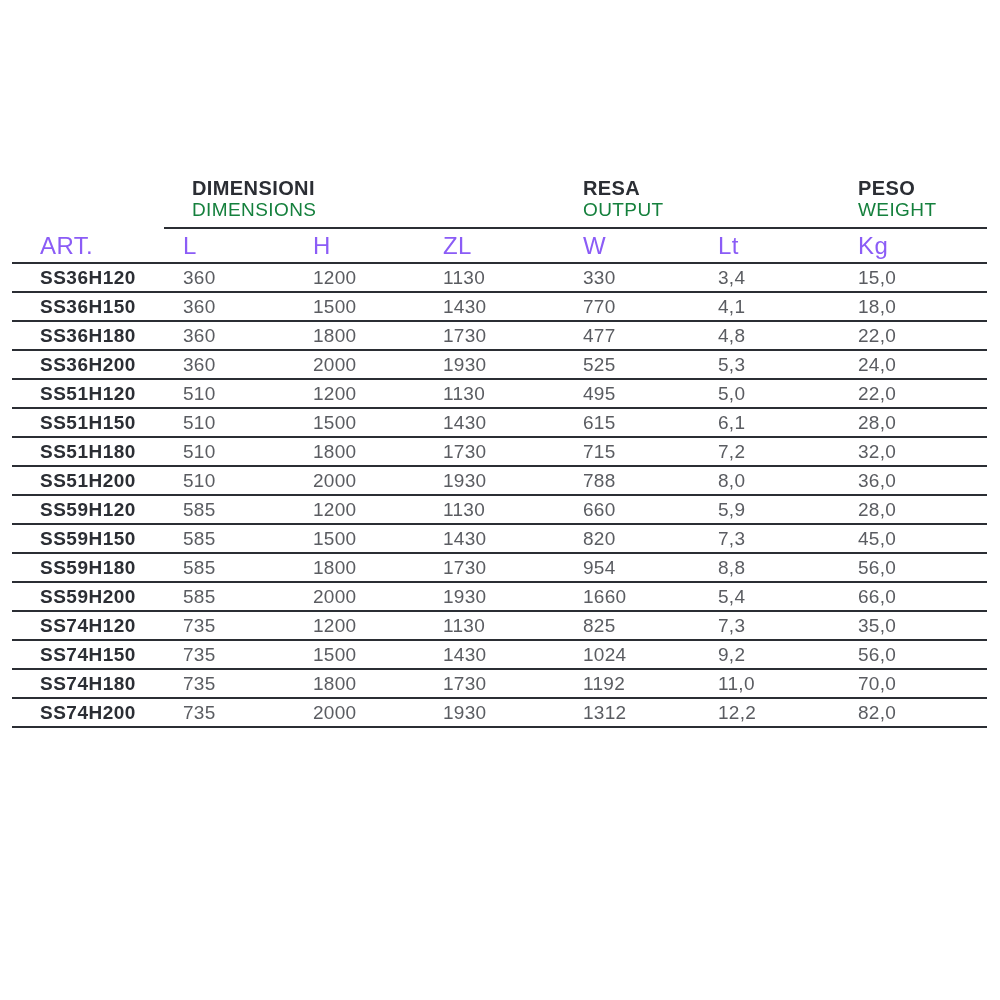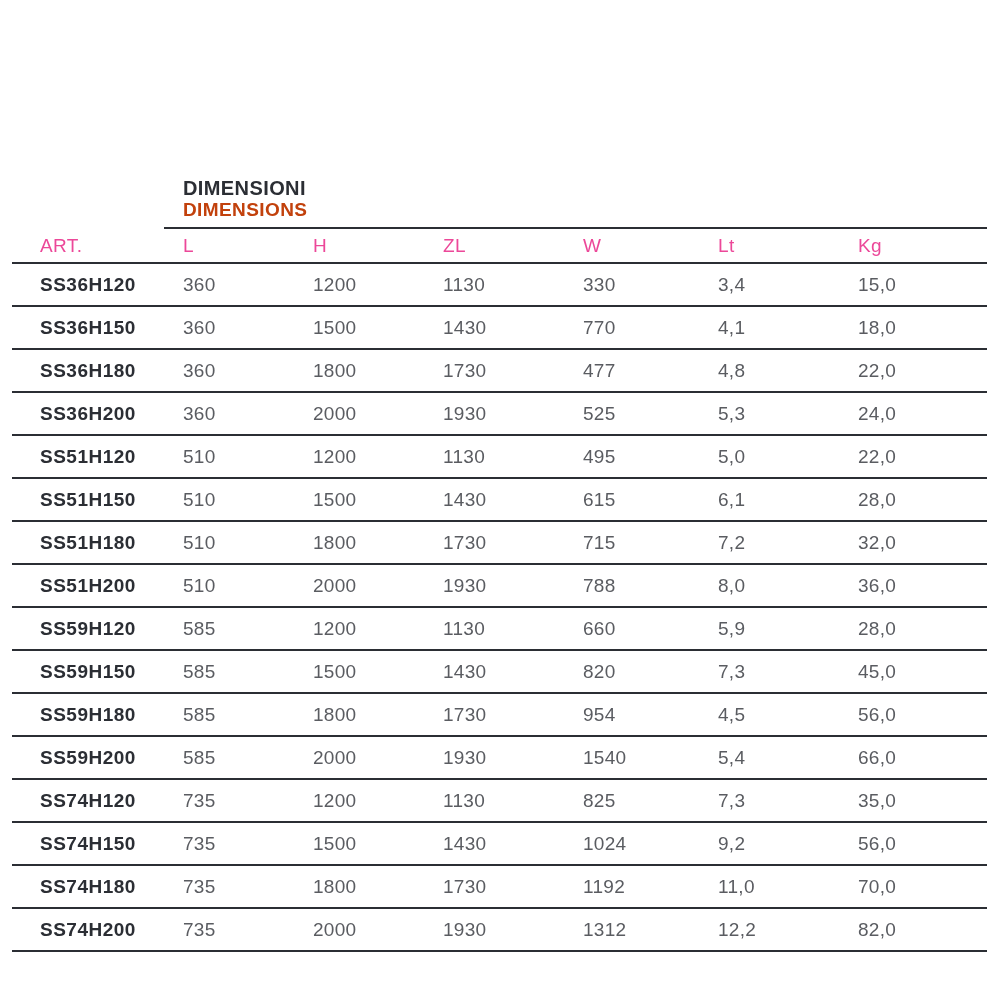--- a/index.html
+++ b/index.html
@@ -33,49 +33,49 @@
   }
   .group-title {
     font-size: 20px;
     font-weight: 700;
     letter-spacing: 0.4px;
     line-height: 1.08;
     color: #2b2e34;
   }
   .group-subtitle {
     font-size: 19px;
-    font-weight: 700;
+    font-weight: 400;
     letter-spacing: 0.4px;
     line-height: 1.1;
-    color: #c2410c;
-  }
-  .group-dimensioni { grid-column: 2 / span 3; }
+    color: #15803d;
+  }
+  .group-dimensioni { grid-column: 2 / span 3; margin-left: 9px; }
   .group-resa       { grid-column: 5; }
   .group-capacita   { grid-column: 6; }
   .group-peso       { grid-column: 7; }
   .group-underline {
     height: 2px;
     background: #2b2e34;
     margin-left: 152px;
   }
   
   .header-row {
     height: 33px;
     border-bottom: 2px solid #2b2e34;
     box-sizing: content-box;
   }
   .header-cell {
-    font-size: 19px;
+    font-size: 24px;
     font-weight: 400;
     letter-spacing: 0.4px;
-    color: #ec4899;
+    color: #8b5cf6;
   }
   
   .data-row {
-    height: 43px;
+    height: 29px;
     border-bottom: 2px solid #2b2e34;
     box-sizing: border-box;
   }
   .art-cell {
     font-size: 19px;
     font-weight: 700;
     letter-spacing: 0.5px;
     color: #2b2e34;
   }
   .num-cell {
@@ -87,20 +87,28 @@
 </style>
 </head>
 <body>
 
 <div id="spec-table">
 
   <div class="cols group-row">
     <div class="group-dimensioni">
       <div class="group-title">DIMENSIONI</div>
       <div class="group-subtitle">DIMENSIONS</div>
+    </div>
+    <div class="group-resa">
+      <div class="group-title">RESA</div>
+      <div class="group-subtitle">OUTPUT</div>
+    </div>
+    <div class="group-peso">
+      <div class="group-title">PESO</div>
+      <div class="group-subtitle">WEIGHT</div>
     </div>
   </div>
 
   <div class="group-underline"></div>
 
   <div class="cols header-row">
     <div class="header-cell cell-first">ART.</div>
     <div class="header-cell">L</div>
     <div class="header-cell">H</div>
     <div class="header-cell">ZL</div>
@@ -199,29 +207,29 @@
         <div class="num-cell">820</div>
         <div class="num-cell">7,3</div>
         <div class="num-cell">45,0</div>
       </div>
       <div class="cols data-row">
         <div class="art-cell cell-first">SS59H180</div>
         <div class="num-cell">585</div>
         <div class="num-cell">1800</div>
         <div class="num-cell">1730</div>
         <div class="num-cell">954</div>
-        <div class="num-cell">4,5</div>
+        <div class="num-cell">8,8</div>
         <div class="num-cell">56,0</div>
       </div>
       <div class="cols data-row">
         <div class="art-cell cell-first">SS59H200</div>
         <div class="num-cell">585</div>
         <div class="num-cell">2000</div>
         <div class="num-cell">1930</div>
-        <div class="num-cell">1540</div>
+        <div class="num-cell">1660</div>
         <div class="num-cell">5,4</div>
         <div class="num-cell">66,0</div>
       </div>
       <div class="cols data-row">
         <div class="art-cell cell-first">SS74H120</div>
         <div class="num-cell">735</div>
         <div class="num-cell">1200</div>
         <div class="num-cell">1130</div>
         <div class="num-cell">825</div>
         <div class="num-cell">7,3</div>

